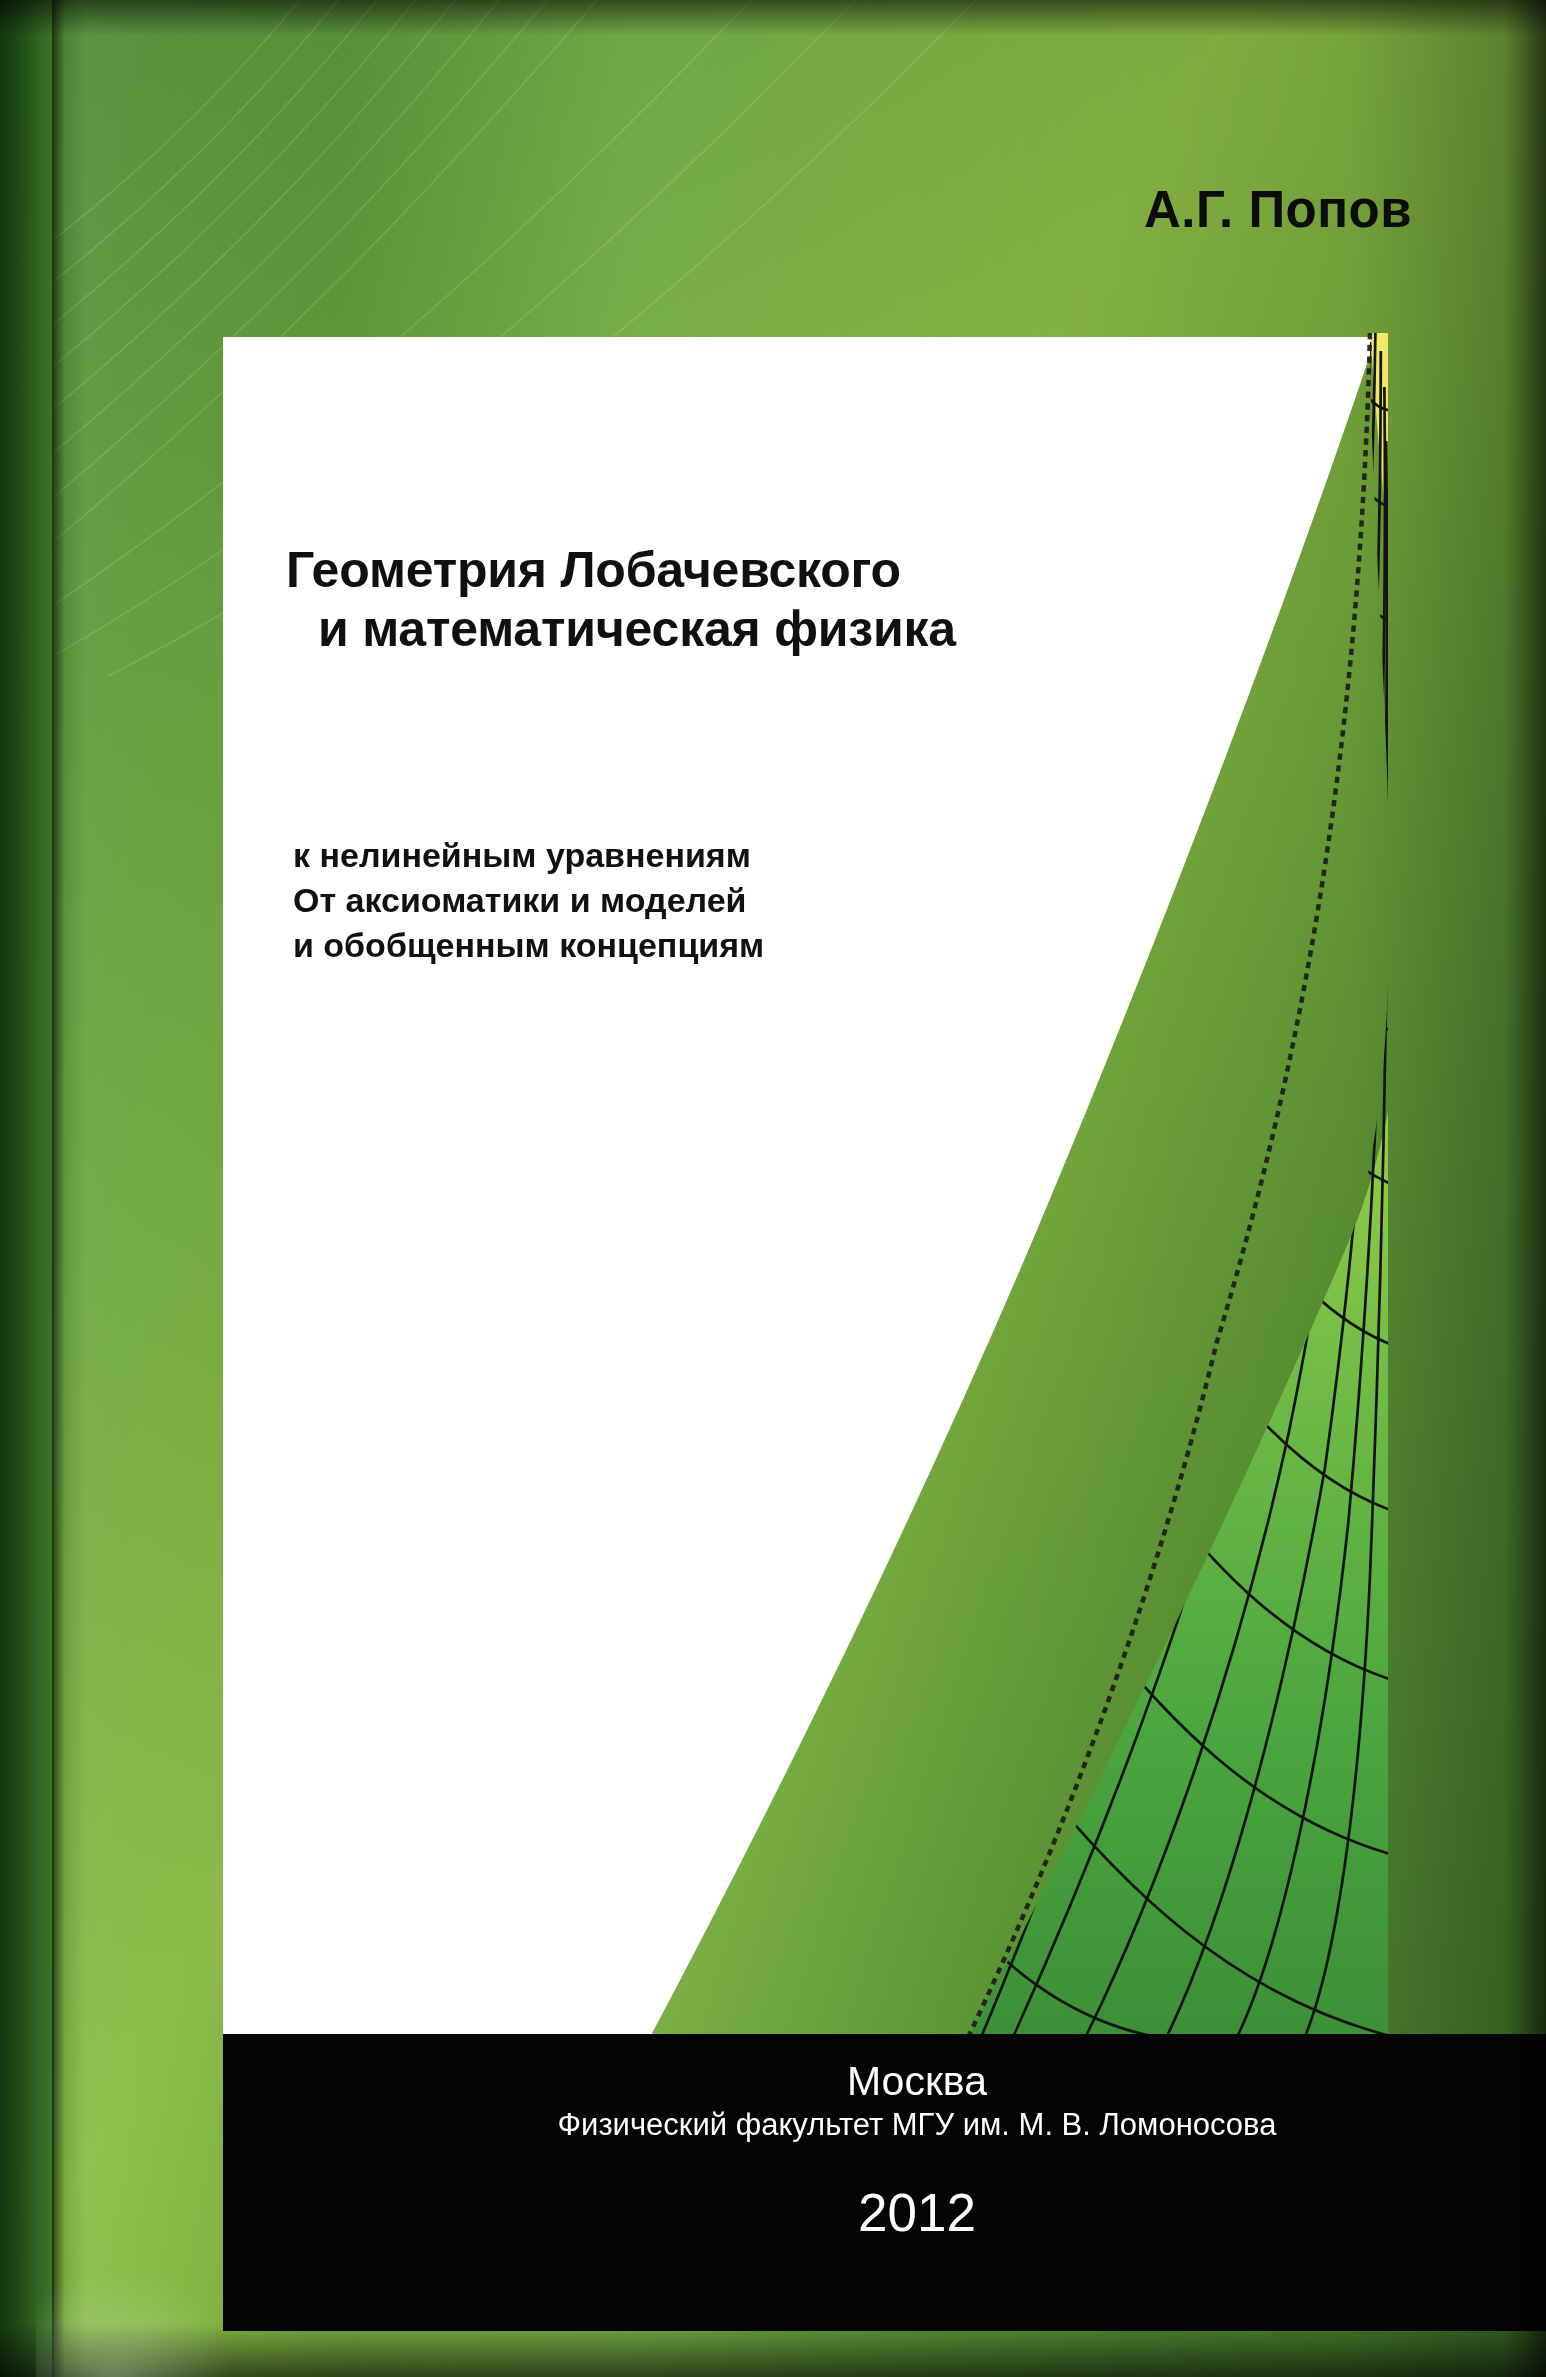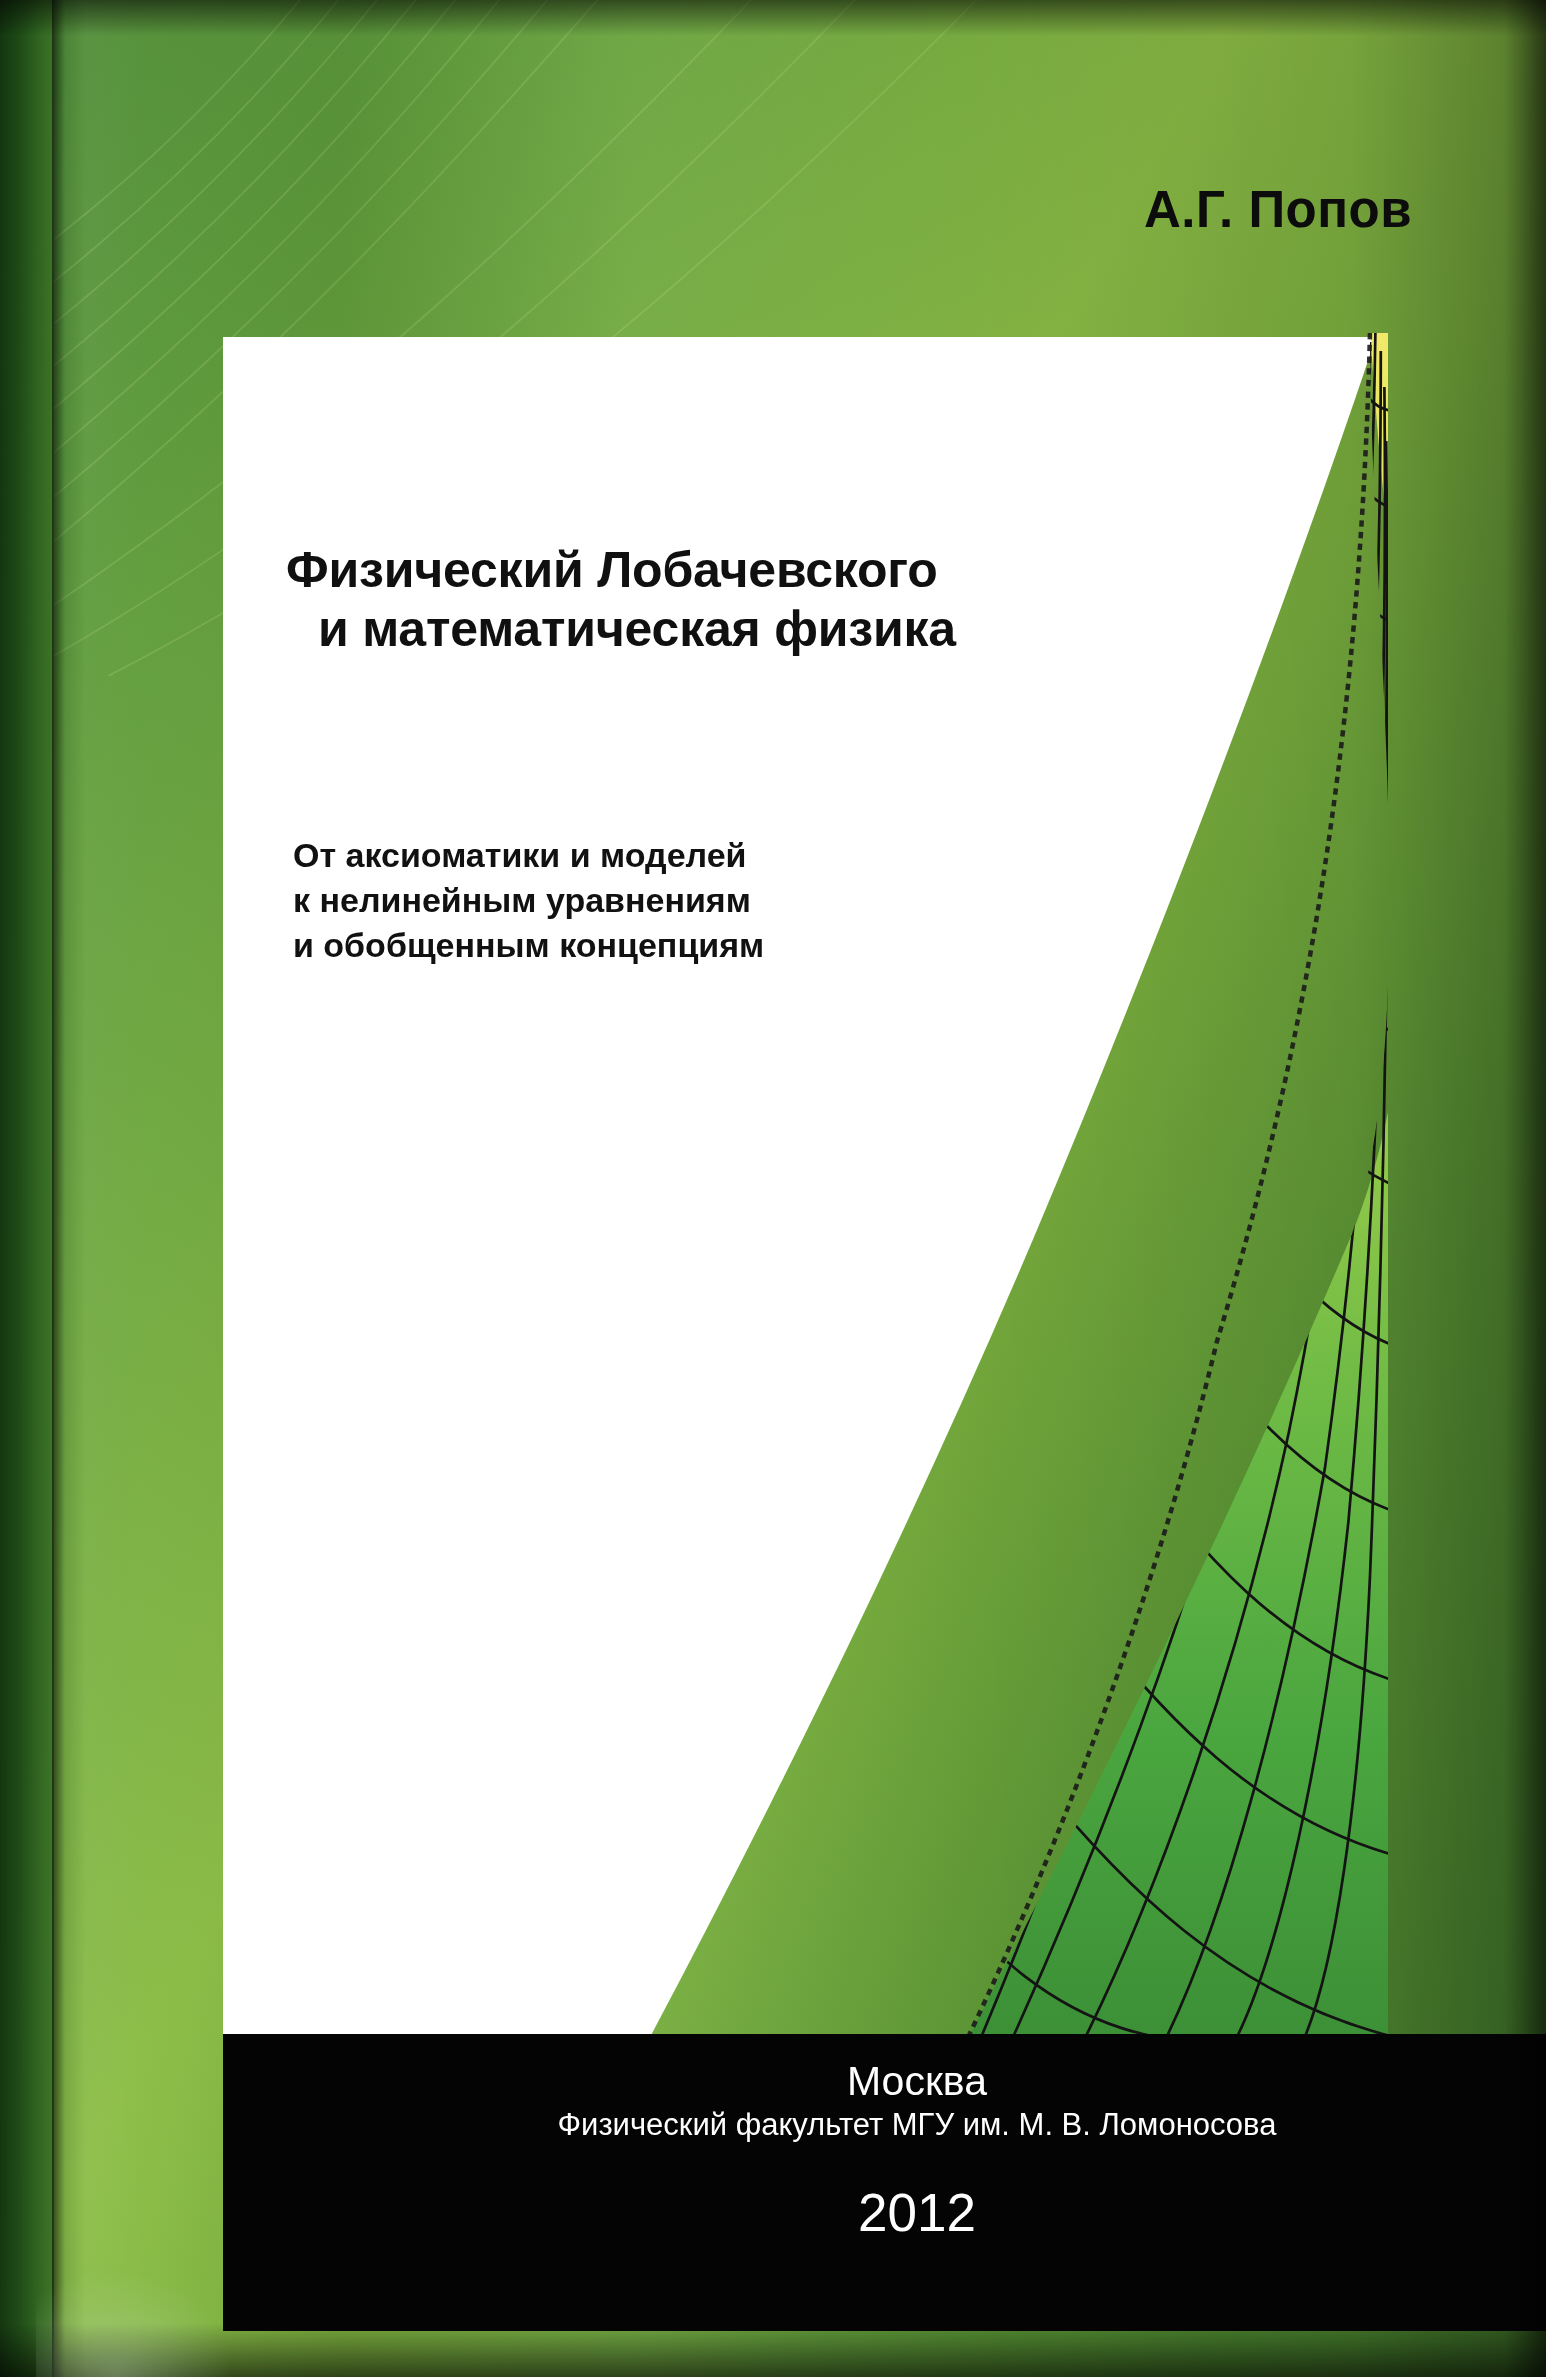--- a/index.html
+++ b/index.html
@@ -271,27 +271,27 @@
         <path d="M404,1204 C516,1370 612,1458 722,1494"></path>
         <path d="M344,1368 C474,1552 586,1648 722,1688"></path>
         <path d="M278,1538 C428,1740 556,1846 722,1890"></path>
         <path d="M210,1712 C378,1934 520,1900 722,1900"></path>
       </g>
 
       <path d="M700,0 C690,400 640,760 530,1120 C470,1370 370,1650 250,1900" fill="none" stroke="#1b1b1b" stroke-width="5" stroke-dasharray="7 6" opacity="0.9"></path>
     </svg>
 
     <div class="title">
-      <span class="l1">Физический Лобачевского</span>
+      <span class="l1">Геометрия Лобачевского</span>
       <span class="l2">и математическая физика</span>
     </div>
 
     <div class="subtitle">
+      <span>к нелинейным уравнениям</span>
       <span>От аксиоматики и моделей</span>
-      <span>к нелинейным уравнениям</span>
       <span>и обобщенным концепциям</span>
     </div>
 
     <div class="imprint">
       <div class="city">Москва</div>
       <div class="publisher">Физический факультет МГУ им. М. В. Ломоносова</div>
       <div class="year">2012</div>
     </div>
 
     <div class="edge-top"></div>

